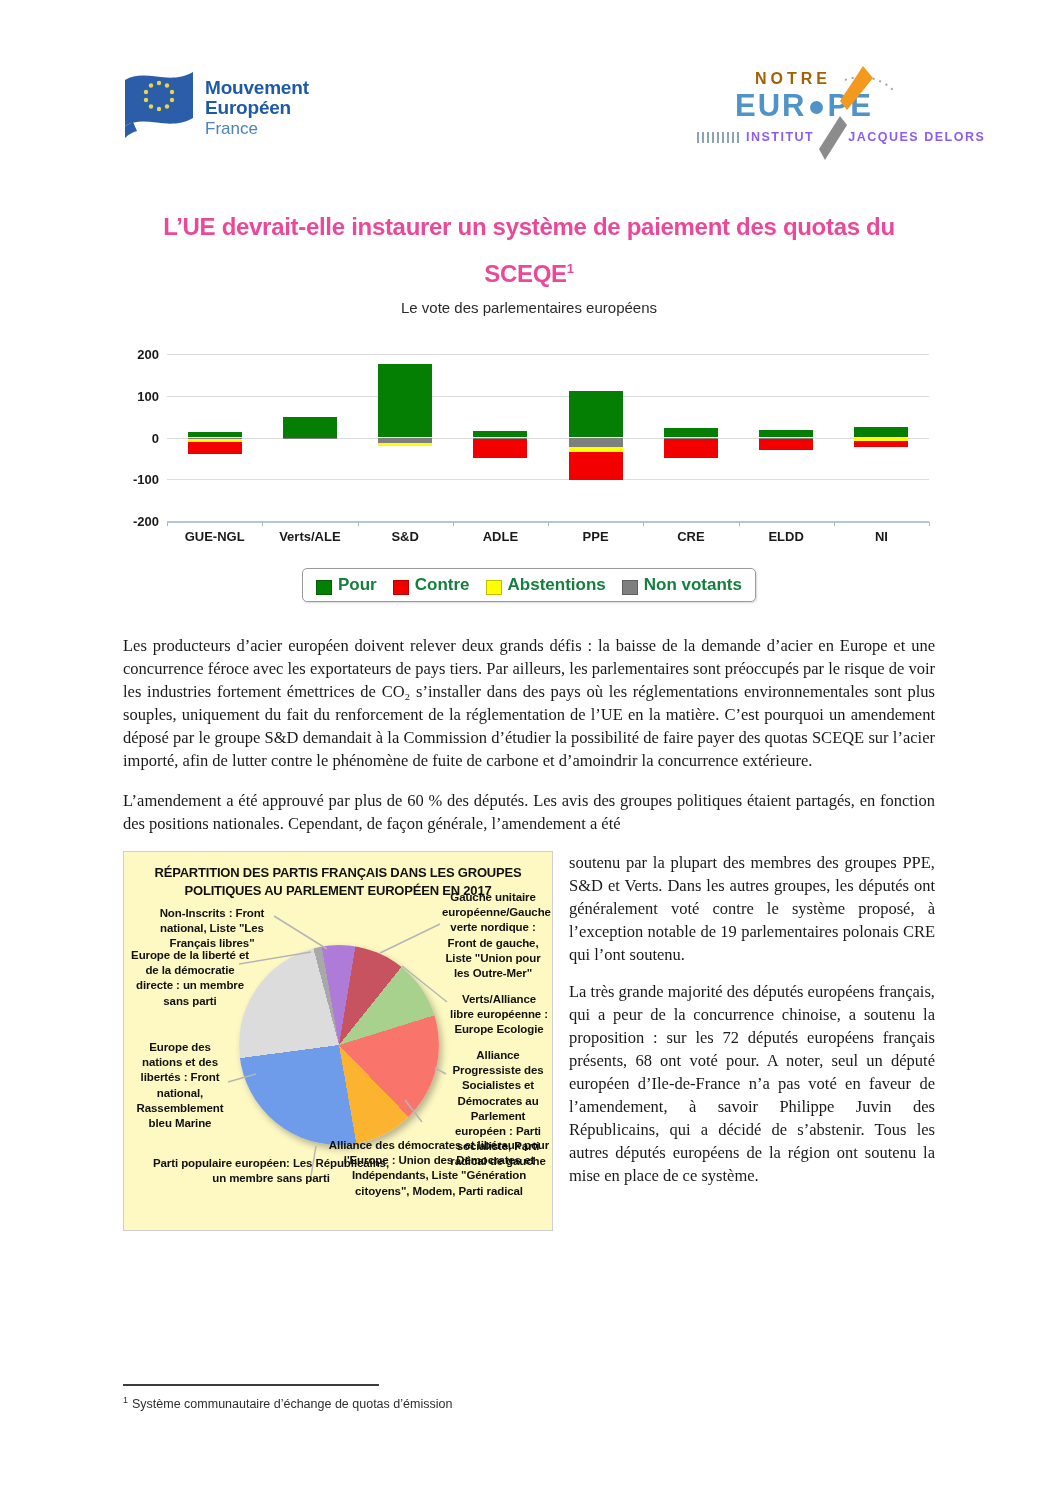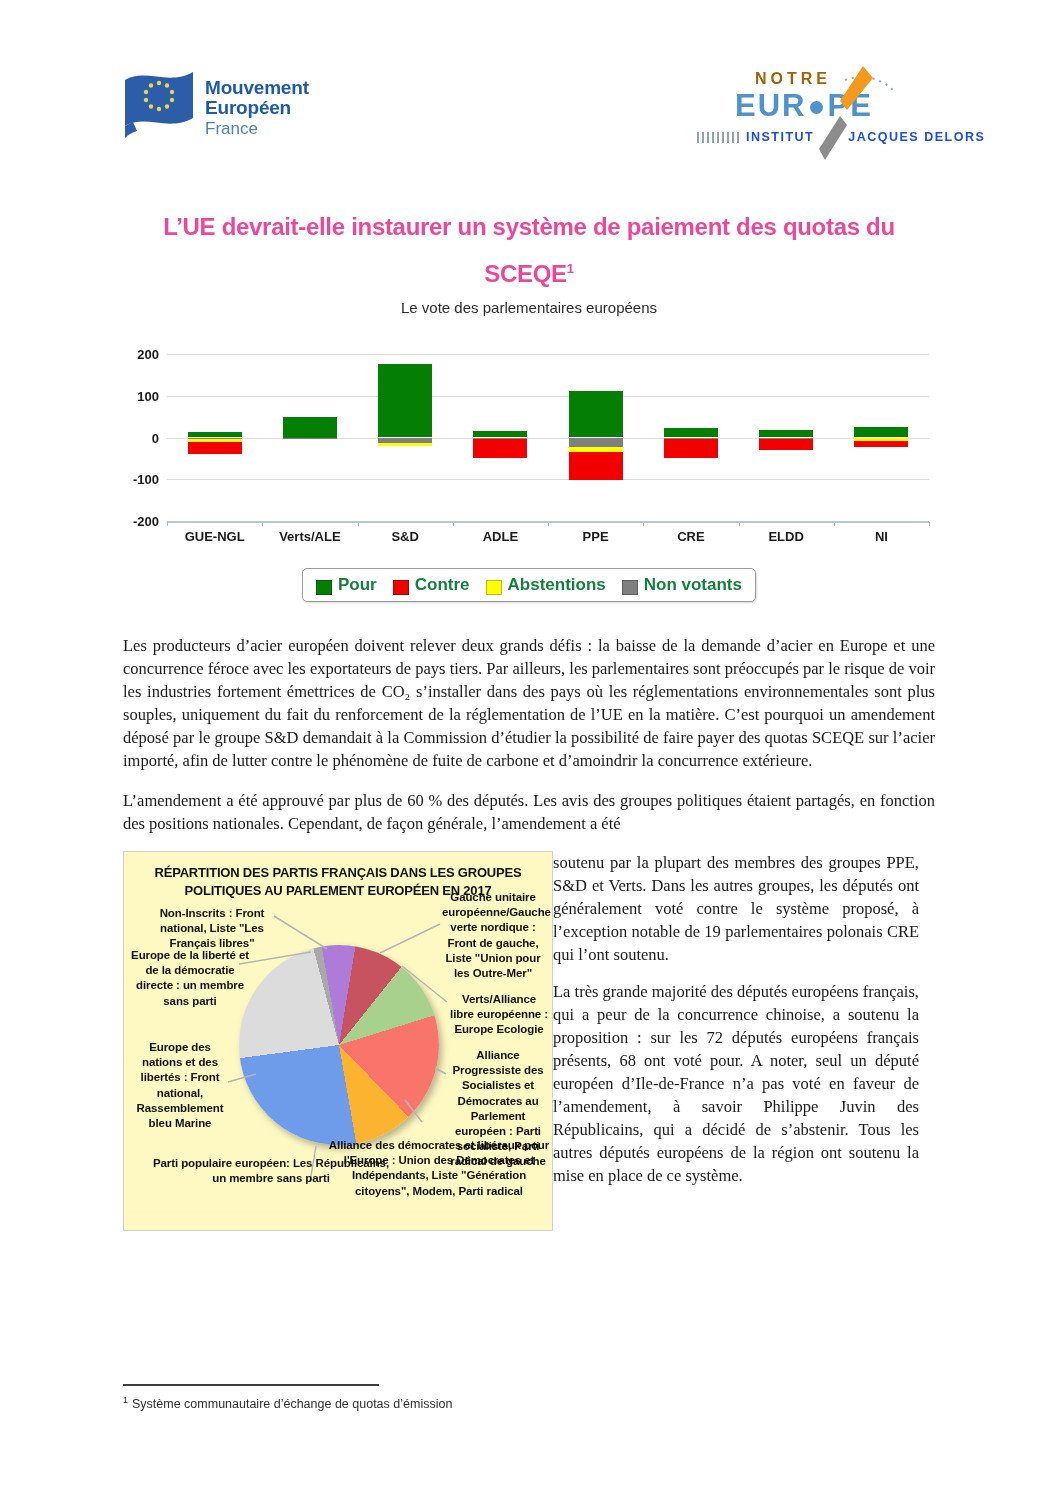--- a/index.html
+++ b/index.html
@@ -10,21 +10,21 @@
   
   .header{display:flex;justify-content:space-between;align-items:flex-start;margin-top:64px;height:104px;}
   .logo-left{display:flex;align-items:flex-start;gap:10px;}
   .me-text{margin-top:14px;line-height:1.05;}
   .me-text .l1,.me-text .l2{font-weight:bold;font-size:19px;color:#1e5ba6;letter-spacing:-0.2px;}
   .me-text .l3{font-size:17px;color:#4d82bb;margin-top:2px;}
   .logo-right{position:relative;width:238px;height:100px;}
   .ne-notre{position:absolute;left:58px;top:6px;font-size:16px;font-weight:bold;letter-spacing:4px;color:#a16207;}
   .ne-big{position:absolute;left:38px;top:24px;font-size:31px;font-weight:bold;letter-spacing:2px;color:#4f93c8;white-space:nowrap;}
   .ne-dot{display:inline-block;width:13px;height:13px;border-radius:50%;background:#4f93c8;margin:0 4px 2px 4px;}
-  .ne-row3{position:absolute;left:0;top:66px;font-size:12.5px;font-weight:bold;letter-spacing:1.5px;color:#1d4ed8;white-space:nowrap;display:flex;align-items:center;gap:7px;}
+  .ne-row3{position:absolute;left:0;top:66px;font-size:12.5px;font-weight:bold;letter-spacing:1.5px;color:#8b5cf6;white-space:nowrap;display:flex;align-items:center;gap:7px;}
   .ne-ticks{display:inline-block;width:42px;height:11px;
     background:repeating-linear-gradient(90deg,#8ba3b5 0 2px,transparent 2px 5px);}
   .ne-needle{position:absolute;left:0;top:0;pointer-events:none;}
 
   
   .title{margin-top:38px;text-align:center;font-weight:bold;font-size:24px;line-height:42px;letter-spacing:-0.3px;color:#ec4899;}
   .title sup{font-size:13px;}
   .subtitle{margin-top:4px;text-align:center;font-size:15px;color:#2b2b2b;}
 
   
@@ -41,21 +41,21 @@
   .legend{margin:16px auto 0;width:fit-content;display:flex;align-items:center;gap:16px;
           border:1px solid #9a9a9a;border-radius:5px;padding:6px 13px;box-shadow:1px 1px 2px rgba(0,0,0,.15);}
   .legend-item{display:flex;align-items:flex-end;gap:6px;font-size:17px;font-weight:600;color:#15803d;}
   .swatch{width:14px;height:13px;display:inline-block;border:1px solid rgba(0,0,0,.25);}
 
   
   .body-text{font-family:"Liberation Serif",serif;font-size:16.5px;line-height:23px;text-align:justify;color:#1a1a1a;}
   .p1{margin-top:32px;}
   .p2{margin-top:14px;}
   .columns{display:flex;margin-top:9px;}
-  .right-col{width:366px;margin-left:0;}
+  .right-col{width:366px;margin-left:16px;}
   .right-col p{margin:0 0 14px 0;}
 
   
   .pie-box{position:relative;width:428px;height:378px;border:1px solid #cfcfcf;flex:none;background:#fef9c3;}
   .pie-title{position:absolute;left:18px;right:18px;top:12px;text-align:center;font-size:13px;font-weight:bold;letter-spacing:-0.2px;color:#111;line-height:1.35;}
   .pie{position:absolute;left:115px;top:93px;width:200px;height:200px;border-radius:50%;box-shadow:3px 4px 7px rgba(0,0,0,.28);}
   .pie-label{position:absolute;text-align:center;font-size:11.5px;font-weight:600;line-height:1.32;color:#111;letter-spacing:-0.1px;}
   .leader-lines{position:absolute;inset:0;pointer-events:none;}
 
   

